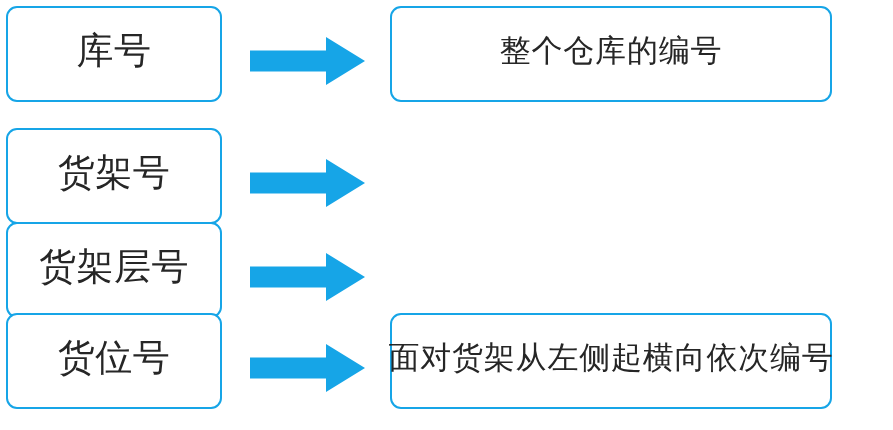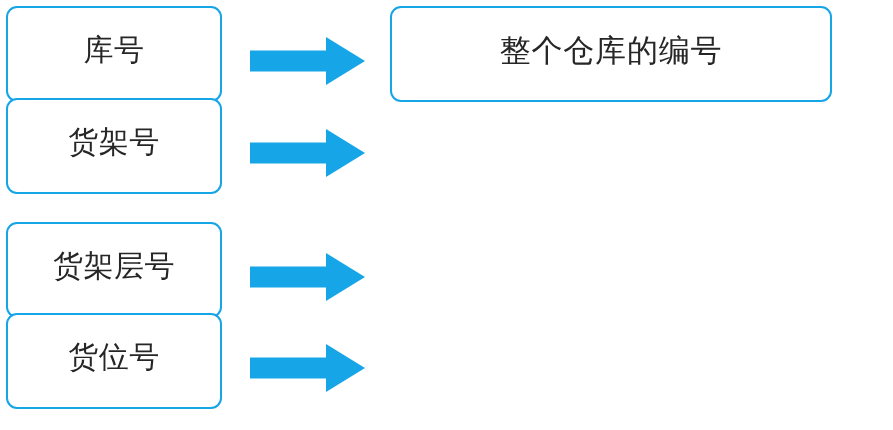--- a/index.html
+++ b/index.html
@@ -18,21 +18,21 @@
     background: #ffffff;
     overflow: hidden;
   }
   .row {
     position: absolute;
     left: 0;
     width: 893px;
     height: 99px;
   }
   .row-1 { top: 6px; }
-  .row-2 { top: 98px; text-decoration: underline; }
+  .row-2 { top: 128px; text-decoration: underline; }
   .row-3 { top: 222px; }
   .row-4 { top: 313px; }
 
   .node {
     position: absolute;
     top: 0;
     height: 96px;
     box-sizing: border-box;
     background: #ffffff;
     border: 2.6px solid #16a5e7;
@@ -45,21 +45,21 @@
     left: 6px;
     width: 216px;
   }
   .node-right {
     left: 390px;
     width: 442px;
   }
   .node-text {
     display: block;
     font-family: "DejaVu Serif", "Liberation Serif", serif;
-    font-size: 30px;
+    font-size: 37px;
     line-height: 1;
     color: #262626;
     letter-spacing: 0.5px;
     white-space: nowrap;
     position: relative;
     top: -4px;
   }
   .node-right .node-text {
     font-size: 31px;
     letter-spacing: 0.8px;
@@ -122,15 +122,18 @@
 
   <div class="row row-4">
     <div class="node node-left">
       <span class="node-text">货位号</span>
     </div>
     <span class="arrow">
       <svg viewBox="0 0 115 48" xmlns="http://www.w3.org/2000/svg" aria-hidden="true">
         <polygon points="0,13.5 76,13.5 76,0 115,24 76,48 76,34.5 0,34.5" fill="#16a5e7"></polygon>
       </svg>
     </span>
+    <div class="node node-right">
+      <span class="node-text">面对货架从左侧起横向依次编号</span>
+    </div>
   </div>
 
 </div>
 
 </body></html>

